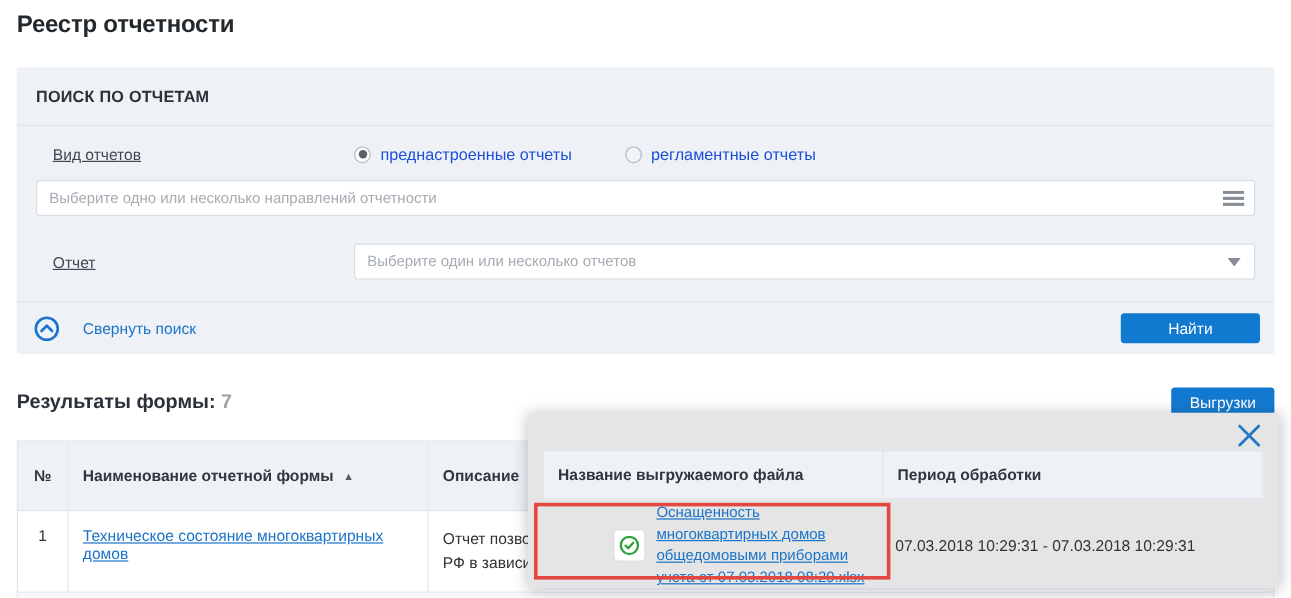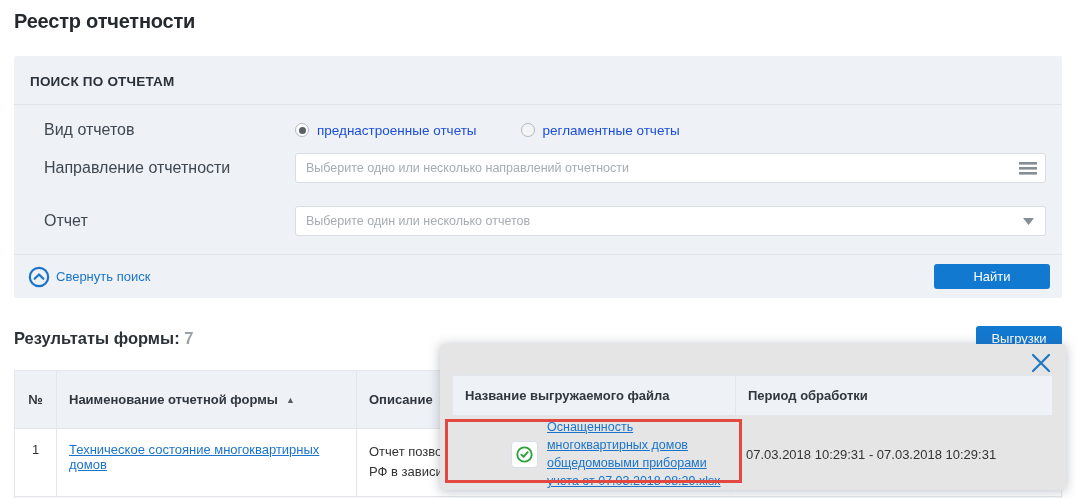--- a/index.html
+++ b/index.html
@@ -35,23 +35,24 @@
     font-weight: bold;
     color: #2b3138;
     letter-spacing: 0.2px;
   }
   .panel-body { padding: 16px 16px 18px 16px; }
   .form-row { display: flex; align-items: center; }
   .form-row + .form-row { margin-top: 14px; }
   .row-inputs { align-items: center; }
   .f-label {
     flex: 0 0 265px;
-    font-size: 16px;
+    font-size: 13px;
     color: #3f4750;
     padding-left: 14px;
+    text-decoration: underline;
   }
   .f-field { flex: 1; position: relative; }
 
   
   .radio-group { display: flex; align-items: center; gap: 44px; }
   .radio-option { display: flex; align-items: center; gap: 8px; cursor: pointer; }
   .radio-circle {
     width: 14px; height: 14px; border-radius: 50%;
     border: 1px solid #b2b8bf; background: #fff;
     display: inline-flex; align-items: center; justify-content: center;
@@ -78,21 +79,21 @@
     width: 18px; height: 14px; display: flex; align-items: center; justify-content: center;
     cursor: pointer;
   }
 
   .panel-footer {
     border-top: 1px solid #dde4ec;
     padding: 9px 12px 9px 14px;
     display: flex; align-items: center; justify-content: space-between;
   }
   .collapse-link {
-    display: flex; align-items: center; gap: 6px;
+    display: flex; align-items: center; gap: 19px;
     color: #1b74c9; font-size: 13px; cursor: pointer; text-decoration: none;
   }
   .btn-blue {
     background: #1279d1; color: #fff; border: none; border-radius: 3px;
     font-size: 13px; font-family: inherit; cursor: pointer;
   }
   .find-button { width: 116px; height: 25px; }
 
   
   .results-bar {
@@ -192,21 +193,20 @@
         </div>
         <div class="radio-option unselected">
           <span class="radio-circle">
               <span class="dot"></span>
             </span>
           <span class="radio-label">регламентные отчеты</span>
         </div>
       </div>
     </div>
     <div class="form-row row-inputs">
-      <div class="f-label">Направление отчетности</div>
       <div class="f-field">
         <input class="text-input" type="text" readonly="" placeholder="Выберите одно или несколько направлений отчетности" style="">
         <span class="field-icon">
           <svg width="18" height="13" viewBox="0 0 18 13">
             <rect x="0" y="0" width="18" height="2.6" fill="#878d94"></rect>
             <rect x="0" y="5" width="18" height="2.6" fill="#878d94"></rect>
             <rect x="0" y="10" width="18" height="2.6" fill="#878d94"></rect>
           </svg>
         </span>
       </div>

